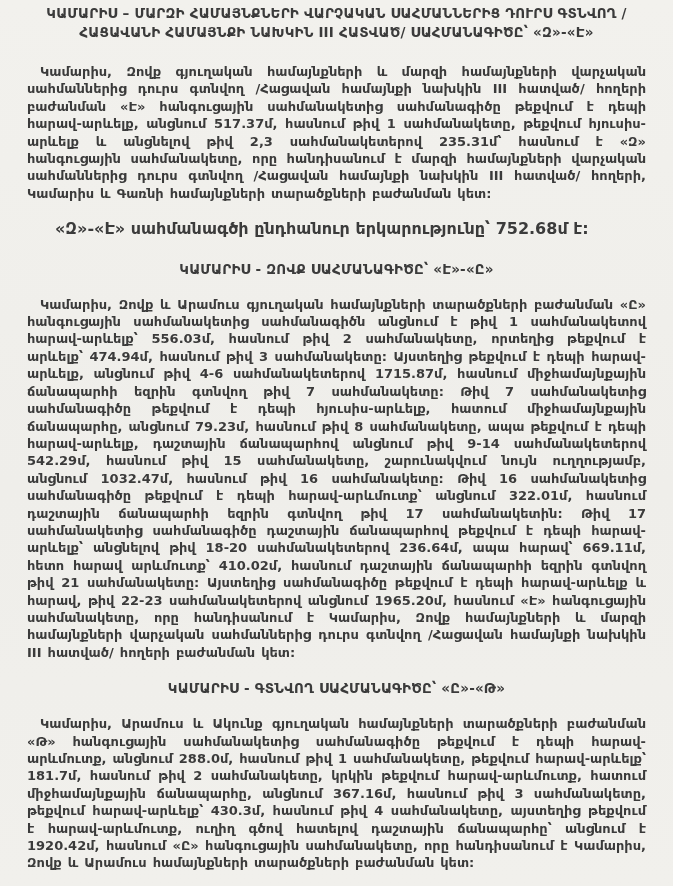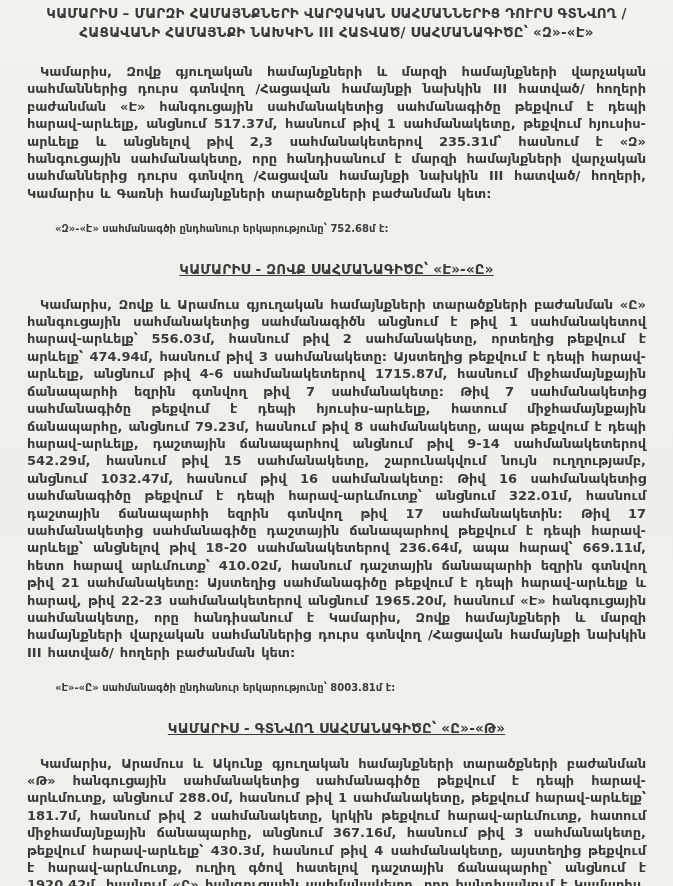--- a/index.html
+++ b/index.html
@@ -27,32 +27,31 @@
     text-align: center;
     margin: 0 4px 21px 4px;
     letter-spacing: 0.2px;
   }
   .sec-heading {
     font-size: 13.5px;
     line-height: 18px;
     text-align: center;
     margin: 0 0 18px 0;
     letter-spacing: 0.2px;
-    text-decoration: underline;
   }
   .body-para {
     font-size: 13px;
     line-height: 17.4px;
     text-align: justify;
     text-indent: 13px;
     margin: 18px;
     word-spacing: 1.5px;
   }
   .summary-line {
-    font-size: 10px;
+    font-size: 16px;
     line-height: 17.4px;
     margin: 0 0 22px 0;
     padding-left: 46px;
   }
   section { margin: 0; }
 </style>
 </head>
 <body>
 
 <div class="page">
@@ -60,21 +59,20 @@
   <h1 class="doc-title">ԿԱՄԱՐԻՍ – ՄԱՐԶԻ ՀԱՄԱՅՆՔՆԵՐԻ ՎԱՐՉԱԿԱՆ ՍԱՀՄԱՆՆԵՐԻՑ ԴՈՒՐՍ ԳՏՆՎՈՂ /ՀԱՑԱՎԱՆԻ ՀԱՄԱՅՆՔԻ ՆԱԽԿԻՆ III ՀԱՏՎԱԾ/ ՍԱՀՄԱՆԱԳԻԾԸ՝ «Զ»-«Է»</h1>
 
   <section>
     <p class="body-para">Կամարիս, Զովք գյուղական համայնքների և մարզի համայնքների վարչական սահմաններից դուրս գտնվող /Հացավան համայնքի նախկին III հատված/ հողերի բաժանման «Է» հանգուցային սահմանակետից սահմանագիծը թեքվում է դեպի հարավ-արևելք, անցնում 517.37մ, հասնում թիվ 1 սահմանակետը, թեքվում հյուսիս-արևելք և անցնելով թիվ 2,3 սահմանակետերով 235.31մ՝ հասնում է «Զ» հանգուցային սահմանակետը, որը հանդիսանում է մարզի համայնքների վարչական սահմաններից դուրս գտնվող /Հացավան համայնքի նախկին III հատված/ հողերի, Կամարիս և Գառնի համայնքների տարածքների բաժանման կետ:</p>
     <p class="summary-line">«Զ»-«Է» սահմանագծի ընդհանուր երկարությունը՝ 752.68մ է:</p>
   </section>
 
   <section>
     <h2 class="sec-heading">ԿԱՄԱՐԻՍ - ԶՈՎՔ ՍԱՀՄԱՆԱԳԻԾԸ՝ «Է»-«Ը»</h2>
     <p class="body-para">Կամարիս, Զովք և Արամուս գյուղական համայնքների տարածքների բաժանման «Ը» հանգուցային սահմանակետից սահմանագիծն անցնում է թիվ 1 սահմանակետով հարավ-արևելք՝ 556.03մ, հասնում թիվ 2 սահմանակետը, որտեղից թեքվում է արևելք՝ 474.94մ, հասնում թիվ 3 սահմանակետը: Այստեղից թեքվում է դեպի հարավ-արևելք, անցնում թիվ 4-6 սահմանակետերով 1715.87մ, հասնում միջհամայնքային ճանապարհի եզրին գտնվող թիվ 7 սահմանակետը: Թիվ 7 սահմանակետից սահմանագիծը թեքվում է դեպի հյուսիս-արևելք, հատում միջհամայնքային ճանապարհը, անցնում 79.23մ, հասնում թիվ 8 սահմանակետը, ապա թեքվում է դեպի հարավ-արևելք, դաշտային ճանապարհով անցնում թիվ 9-14 սահմանակետերով 542.29մ, հասնում թիվ 15 սահմանակետը, շարունակվում նույն ուղղությամբ, անցնում 1032.47մ, հասնում թիվ 16 սահմանակետը: Թիվ 16 սահմանակետից սահմանագիծը թեքվում է դեպի հարավ-արևմուտք՝ անցնում 322.01մ, հասնում դաշտային ճանապարհի եզրին գտնվող թիվ 17 սահմանակետին: Թիվ 17 սահմանակետից սահմանագիծը դաշտային ճանապարհով թեքվում է դեպի հարավ-արևելք՝ անցնելով թիվ 18-20 սահմանակետերով 236.64մ, ապա հարավ՝ 669.11մ, հետո հարավ արևմուտք՝ 410.02մ, հասնում դաշտային ճանապարհի եզրին գտնվող թիվ 21 սահմանակետը: Այստեղից սահմանագիծը թեքվում է դեպի հարավ-արևելք և հարավ, թիվ 22-23 սահմանակետերով անցնում 1965.20մ, հասնում «Է» հանգուցային սահմանակետը, որը հանդիսանում է Կամարիս, Զովք համայնքների և մարզի համայնքների վարչական սահմաններից դուրս գտնվող /Հացավան համայնքի նախկին III հատված/ հողերի բաժանման կետ:</p>
-    <p class="summary-line">«Է»-«Ը» սահմանագծի ընդհանուր երկարությունը՝ 8003.81մ է:</p>
   </section>
 
   <section>
     <h2 class="sec-heading">ԿԱՄԱՐԻՍ - ԳՏՆՎՈՂ ՍԱՀՄԱՆԱԳԻԾԸ՝ «Ը»-«Թ»</h2>
     <p class="body-para">Կամարիս, Արամուս և Ակունք գյուղական համայնքների տարածքների բաժանման «Թ» հանգուցային սահմանակետից սահմանագիծը թեքվում է դեպի հարավ-արևմուտք, անցնում 288.0մ, հասնում թիվ 1 սահմանակետը, թեքվում հարավ-արևելք՝ 181.7մ, հասնում թիվ 2 սահմանակետը, կրկին թեքվում հարավ-արևմուտք, հատում միջհամայնքային ճանապարհը, անցնում 367.16մ, հասնում թիվ 3 սահմանակետը, թեքվում հարավ-արևելք՝ 430.3մ, հասնում թիվ 4 սահմանակետը, այստեղից թեքվում է հարավ-արևմուտք, ուղիղ գծով հատելով դաշտային ճանապարհը՝ անցնում է 1920.42մ, հասնում «Ը» հանգուցային սահմանակետը, որը հանդիսանում է Կամարիս, Զովք և Արամուս համայնքների տարածքների բաժանման կետ:</p>
   </section>
 
 </div>
 
 </body></html>

